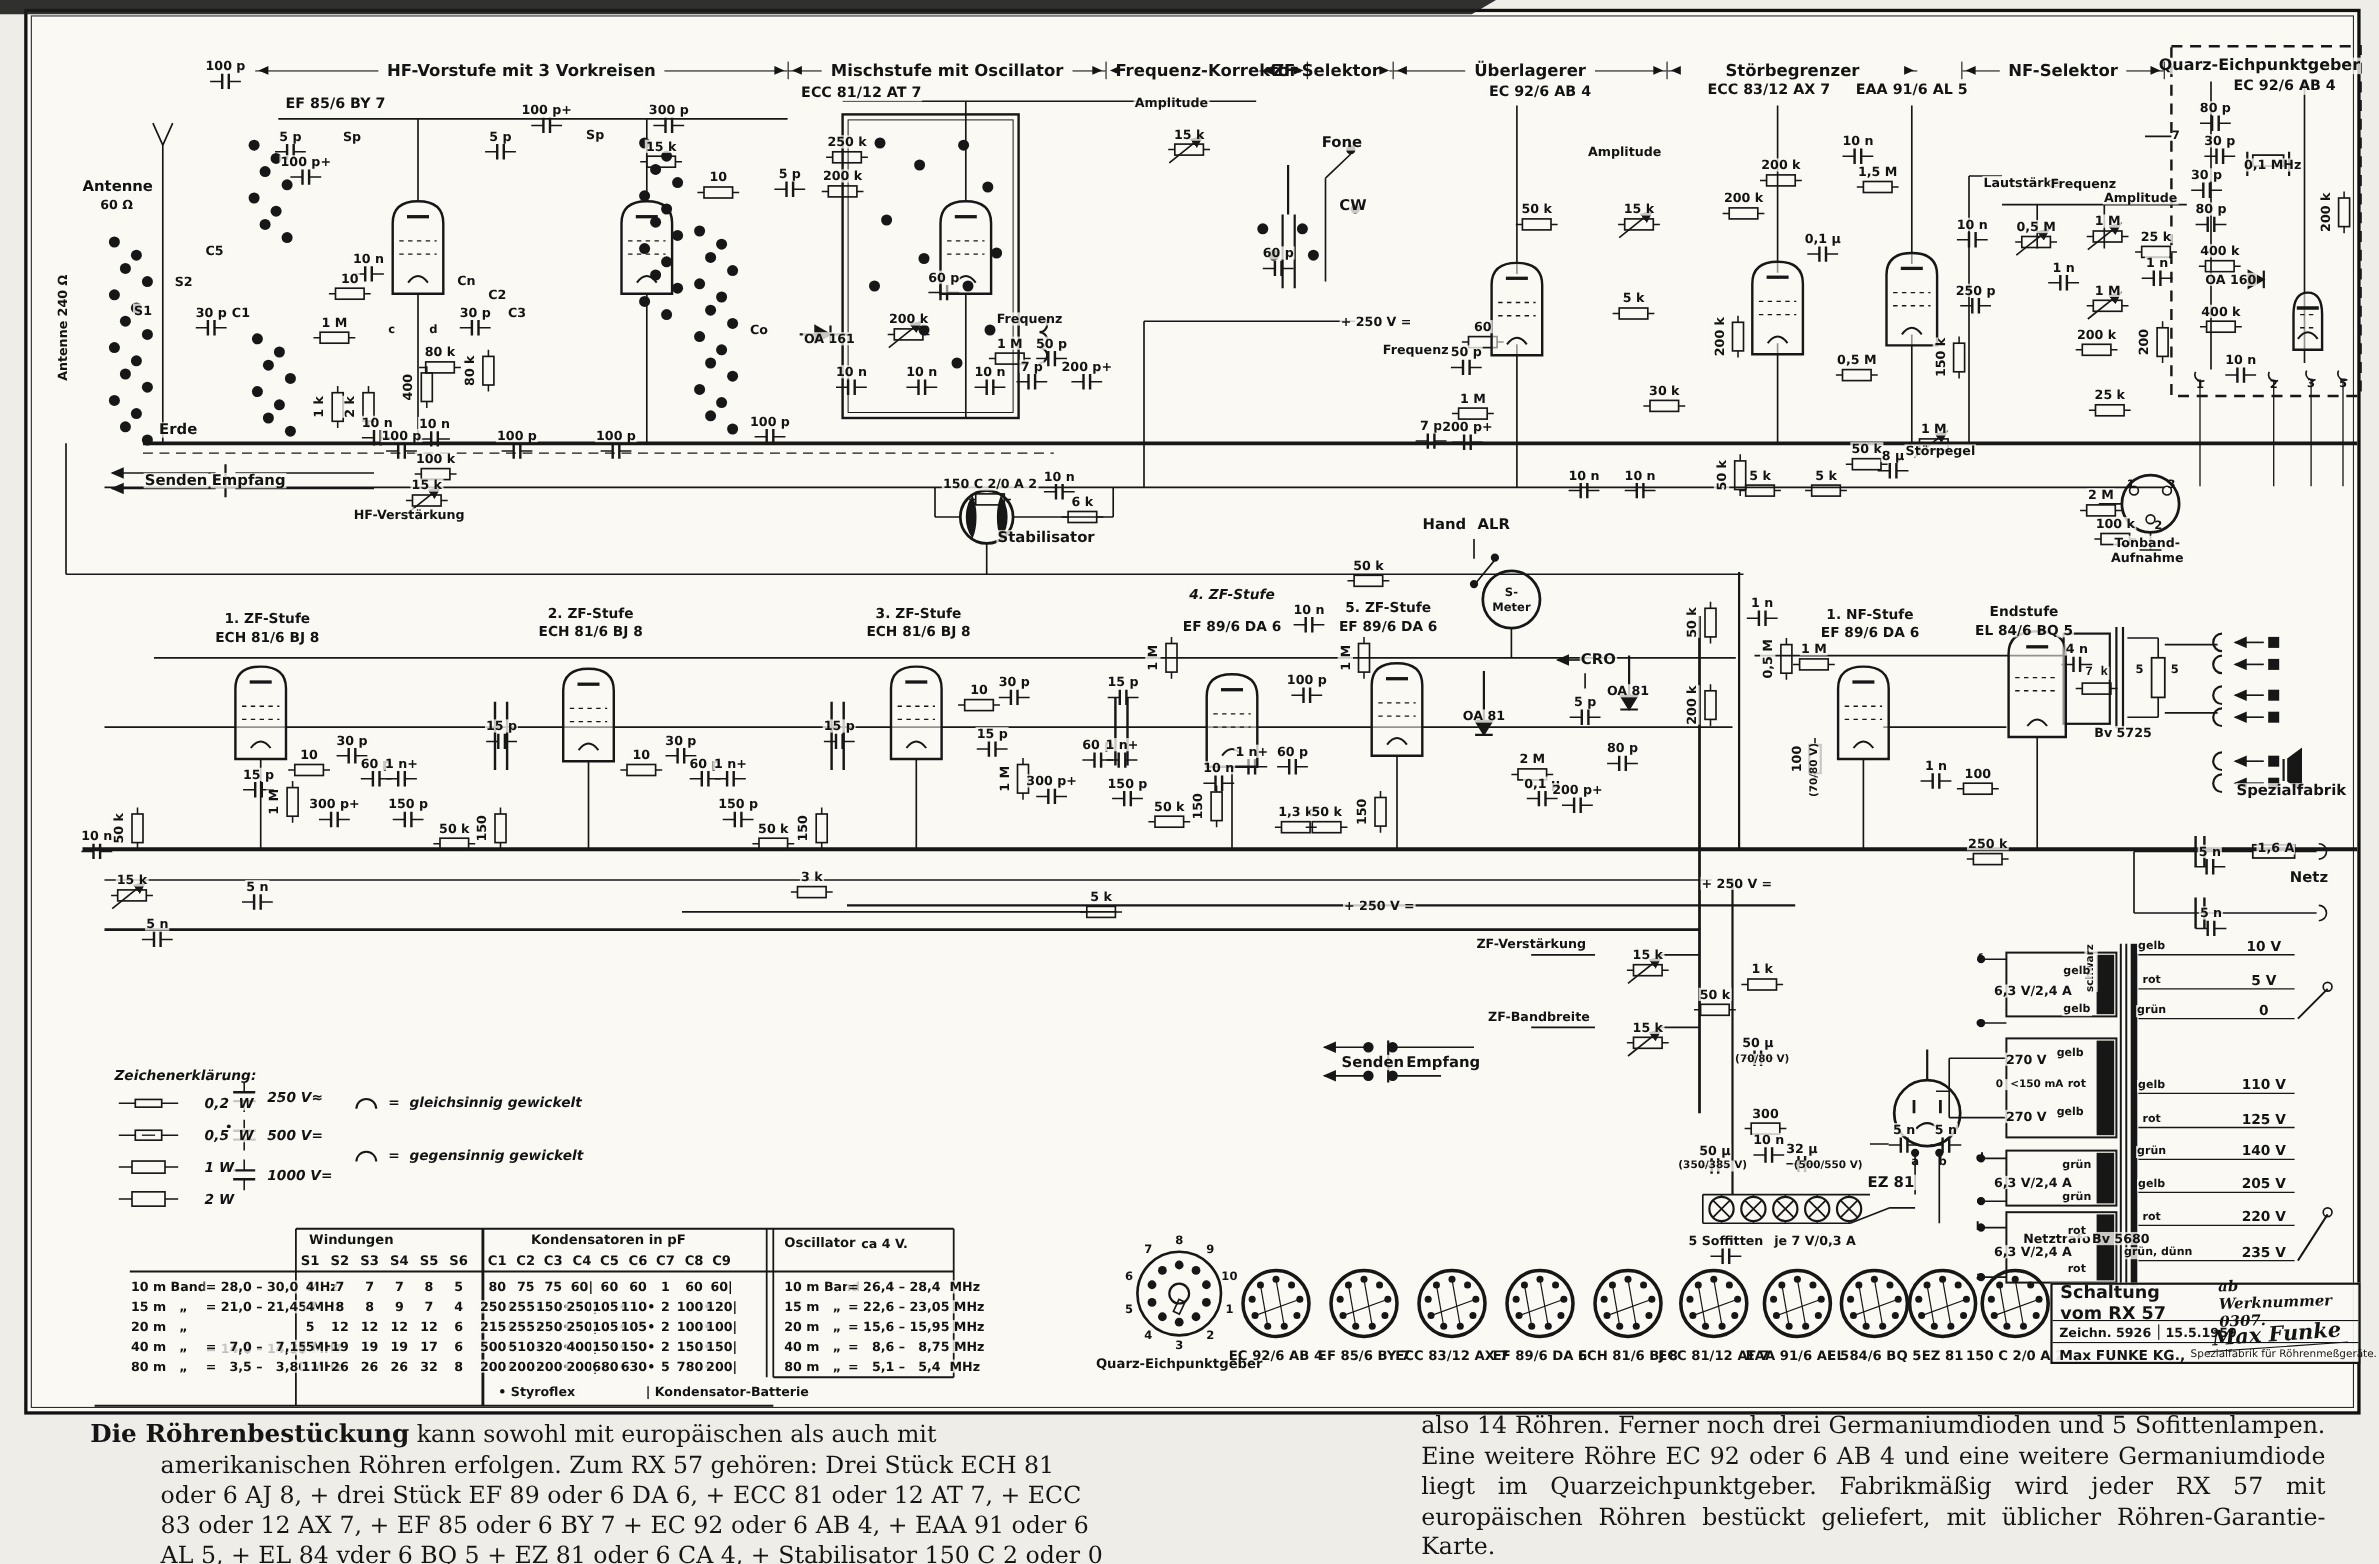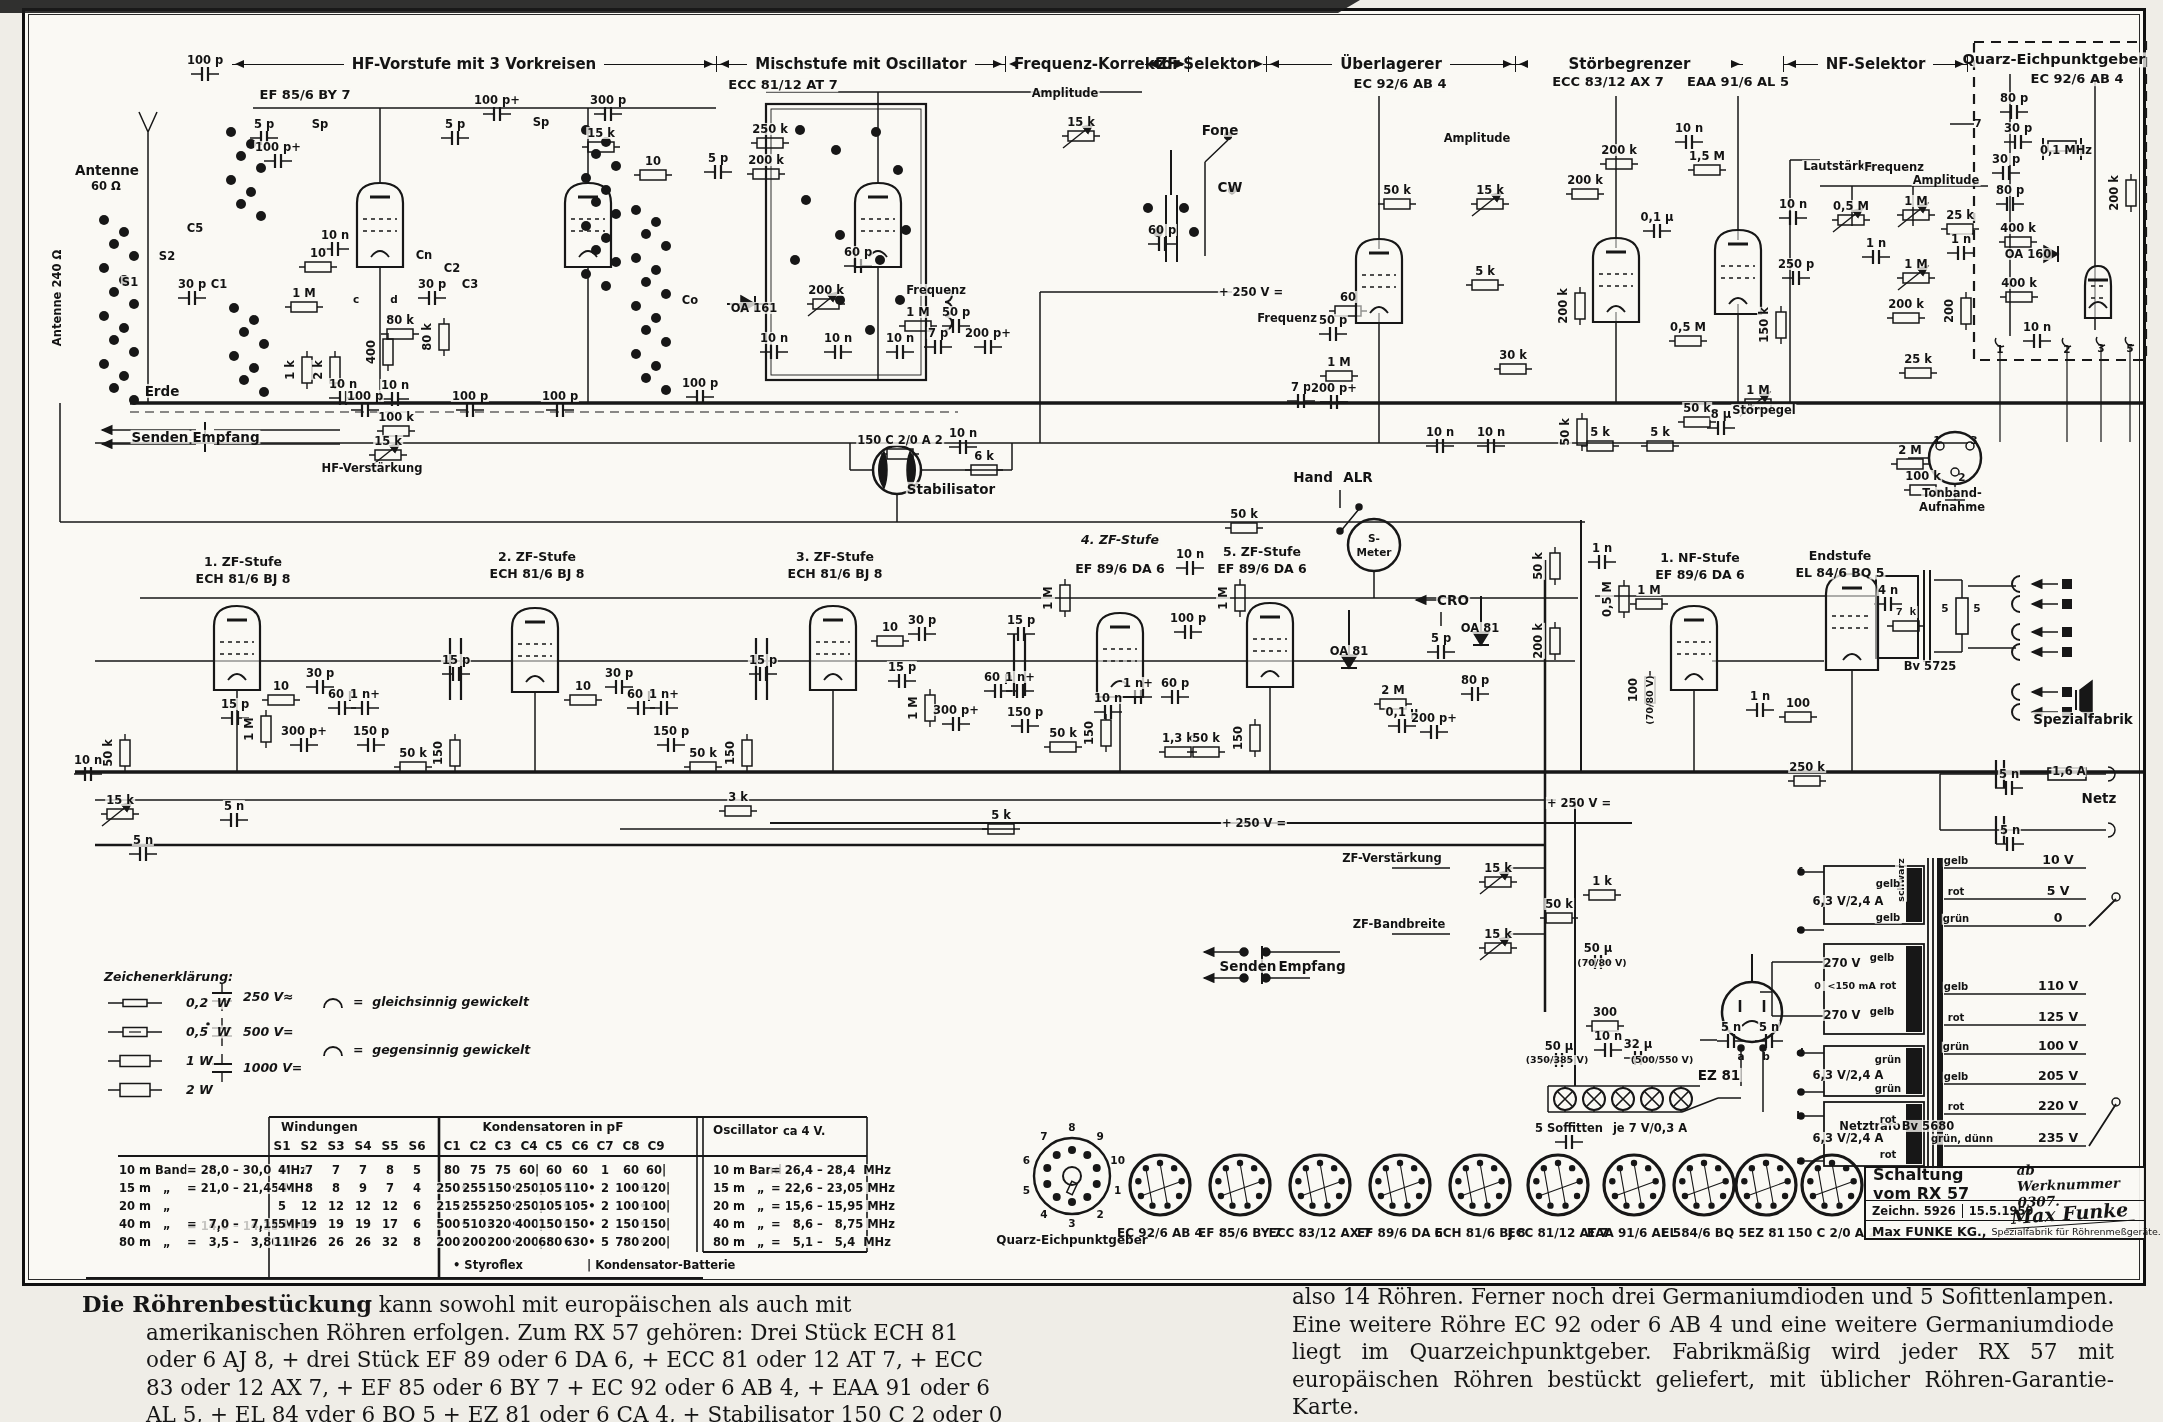--- a/index.html
+++ b/index.html
@@ -1206,21 +1206,21 @@
       <span class="note volt" style="left: 2058px; top: 860px;">10 V</span>
       <span class="note c" style="left: 1956px; top: 892px;">rot</span>
       <span class="note volt" style="left: 2058px; top: 891px;">5 V</span>
       <span class="note c" style="left: 1956px; top: 919px;">grün</span>
       <span class="note volt" style="left: 2058px; top: 918px;">0</span>
       <span class="note c" style="left: 1956px; top: 987px;">gelb</span>
       <span class="note volt" style="left: 2058px; top: 986px;">110 V</span>
       <span class="note c" style="left: 1956px; top: 1018px;">rot</span>
       <span class="note volt" style="left: 2058px; top: 1017px;">125 V</span>
       <span class="note c" style="left: 1956px; top: 1047px;">grün</span>
-      <span class="note volt" style="left: 2058px; top: 1046px;">100 V</span>
+      <span class="note volt" style="left: 2058px; top: 1046px;">140 V</span>
       <span class="note c" style="left: 1956px; top: 1077px;">gelb</span>
       <span class="note volt" style="left: 2058px; top: 1076px;">205 V</span>
       <span class="note c" style="left: 1956px; top: 1107px;">rot</span>
       <span class="note volt" style="left: 2058px; top: 1106px;">220 V</span>
       <span class="note c" style="left: 1962px; top: 1139px;">grün, dünn</span>
       <span class="note volt" style="left: 2058px; top: 1138px;">235 V</span>
       <span class="note sockl" style="left: 1160px; top: 1233px;">EC 92/6 AB 4</span>
       <span class="note sockl" style="left: 1240px; top: 1233px;">EF 85/6 BY 7</span>
       <span class="note sockl" style="left: 1320px; top: 1233px;">ECC 83/12 AX 7</span>
       <span class="note sockl" style="left: 1400px; top: 1233px;">EF 89/6 DA 6</span>

